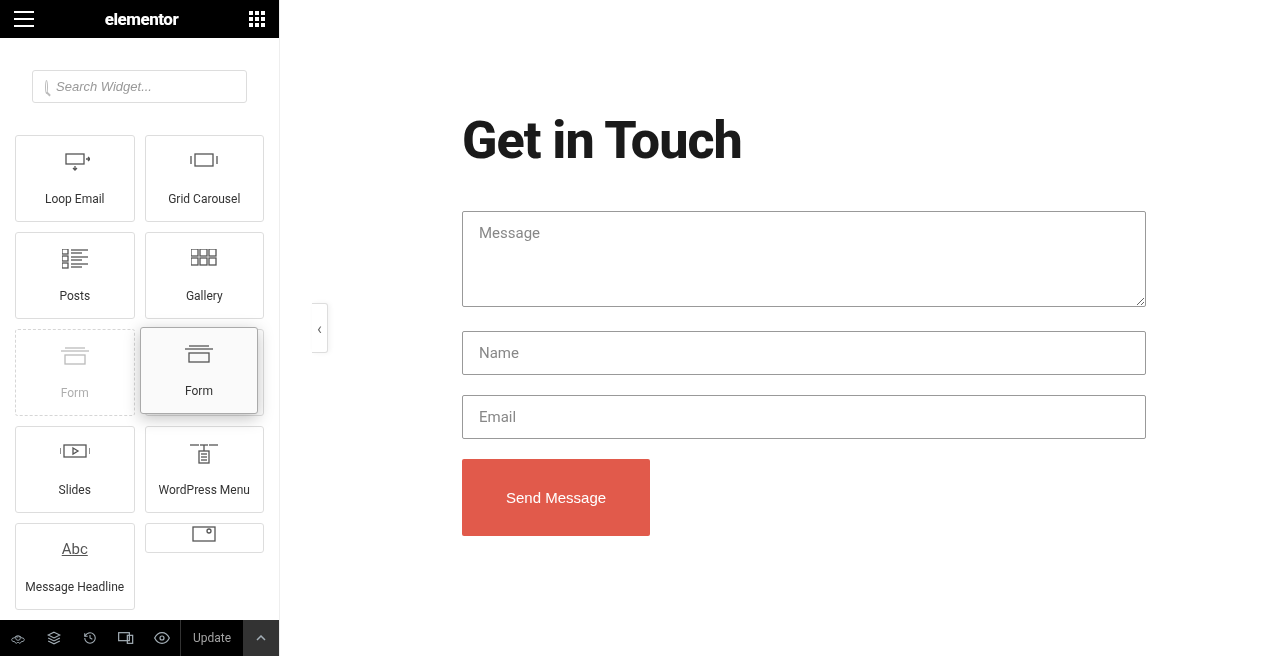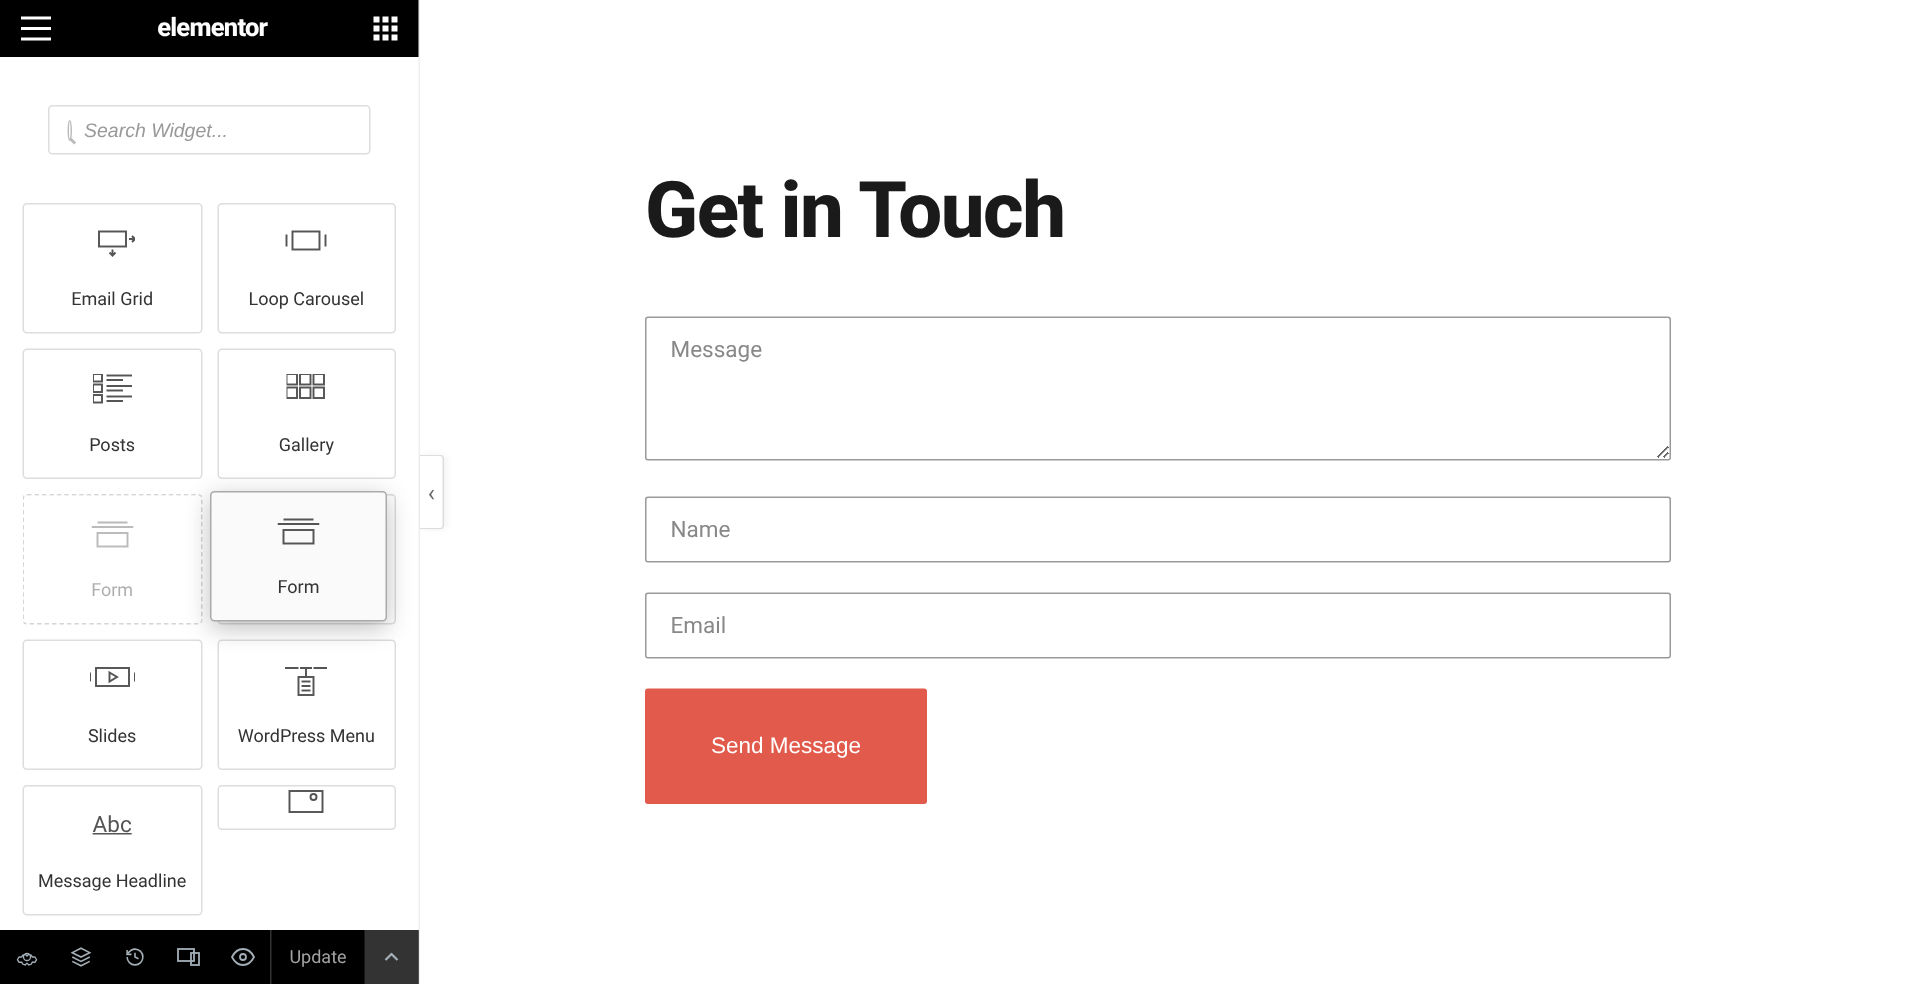--- a/index.html
+++ b/index.html
@@ -1,17 +1,17 @@
 <!DOCTYPE html>
 <html><head>
   <meta charset="utf-8">
   <style>
     * { margin: 0; padding: 0; box-sizing: border-box; }
     body { font-family: -apple-system, BlinkMacSystemFont, "Segoe UI", Roboto, Helvetica, Arial, sans-serif; overflow: hidden; }
-    .app { display: flex; width: 1279px; height: 656px; position: relative; }
+    .app { display: flex; width: 1279px; height: 656px; position: relative; gap: 32px; }
     
     
     .sidebar { width: 280px; background: #fff; display: flex; flex-direction: column; border-right: 1px solid #eee; }
     
     
     .header { background: #000; height: 38px; display: flex; align-items: center; justify-content: space-between; padding: 0 14px; }
     .menu-icon { width: 20px; height: 16px; display: flex; flex-direction: column; justify-content: space-between; cursor: pointer; }
     .menu-icon span { display: block; height: 2px; background: #fff; width: 100%; }
     .brand { color: #fff; font-weight: 800; font-size: 17px; letter-spacing: -0.5px; }
     .apps-icon { width: 16px; height: 16px; display: grid; grid-template-columns: repeat(3,1fr); grid-template-rows: repeat(3,1fr); gap: 2px; cursor: pointer; }
@@ -94,31 +94,31 @@
       <div class="widget-grid">
 
         <div class="widget">
           <div class="widget-icon">
             <svg width="30" height="22" viewBox="0 0 30 22" stroke="#555" fill="none" stroke-width="1.3">
               <rect x="6" y="2" width="18" height="10"></rect>
                 <path d="M26 7 L30 7 M28 5 L30 7 L28 9"></path>
                 <path d="M15 14 L15 18 M13 16 L15 18 L17 16"></path>
             </svg>
           </div>
-          <div class="widget-label">Email Grid</div>
+          <div class="widget-label">Loop Email</div>
         </div>
 
         <div class="widget">
           <div class="widget-icon">
             <svg width="34" height="18" viewBox="0 0 34 18" stroke="#555" fill="none" stroke-width="1.3">
               <rect x="8" y="2" width="18" height="12"></rect>
                 <path d="M4 4 L4 12 M30 4 L30 12"></path>
             </svg>
           </div>
-          <div class="widget-label">Loop Carousel</div>
+          <div class="widget-label">Grid Carousel</div>
         </div>
 
         <div class="widget">
           <div class="widget-icon">
             <svg width="26" height="20" viewBox="0 0 26 20" stroke="#555" fill="none" stroke-width="1.3">
               <rect x="0" y="0" width="6" height="5"></rect>
                 <line x1="9" y1="1" x2="26" y2="1"></line>
                 <line x1="9" y1="4" x2="20" y2="4"></line>
               <rect x="0" y="7" width="6" height="5"></rect>
                 <line x1="9" y1="8" x2="26" y2="8"></line>

